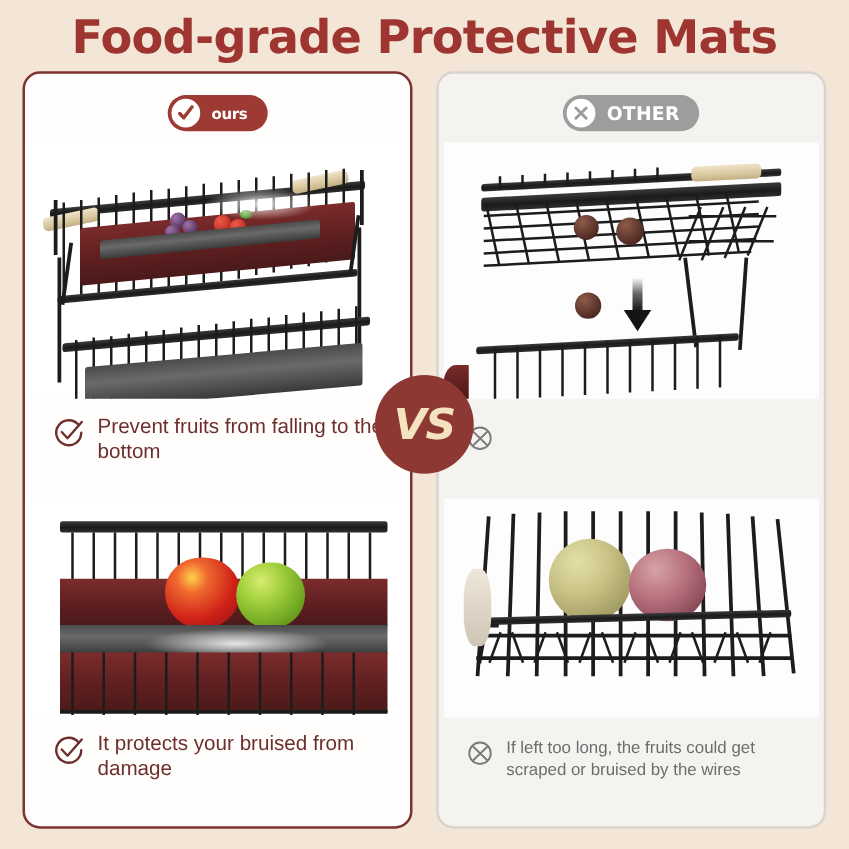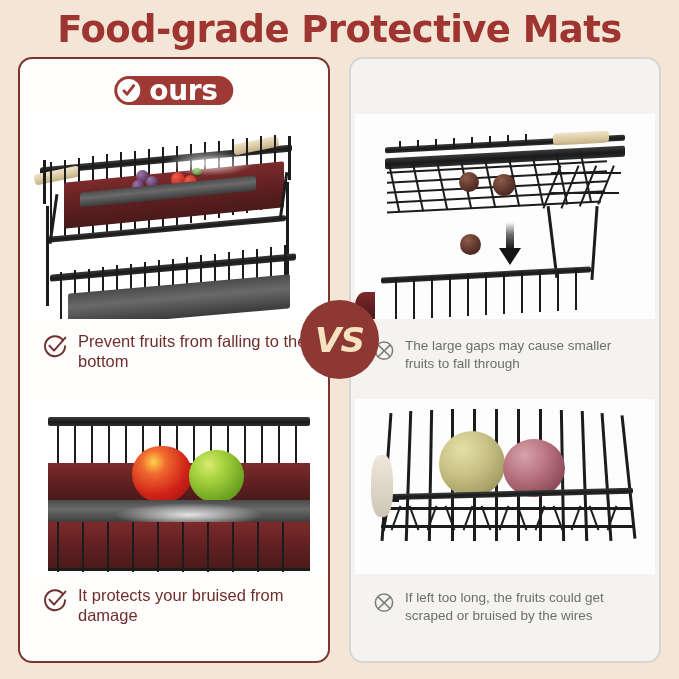--- a/index.html
+++ b/index.html
@@ -72,21 +72,21 @@
     align-items: center;
     justify-content: center;
     flex: none;
   }
   .badge-label {
     font-family: "DejaVu Sans", sans-serif;
     font-weight: bold;
     color: #ffffff;
     margin-left: 9px;
   }
-  .badge-ours .badge-label { font-size: 28px; letter-spacing: -0.3px; }
+  .badge-ours .badge-label { font-size: 12px; letter-spacing: -0.3px; }
   .badge-other .badge-label { font-size: 15px; letter-spacing: 0.2px; }
 
   
   .photo {
     position: absolute;
     overflow: hidden;
     background: #ffffff;
   }
   .panel-other .photo { background: #fdfdfd; }
 
@@ -347,20 +347,28 @@
         <path d="M21 7.2 A10 10 0 1 0 23 13.2" stroke="#6e2f2c" stroke-width="1.9" fill="none" stroke-linecap="round"></path>
         <path d="M7.4 12.6 L12 17.6 L23.4 4.6" stroke="#6e2f2c" stroke-width="1.9" fill="none" stroke-linecap="round" stroke-linejoin="round"></path>
       </svg>
     </span>
     <span class="cap-text">It protects your bruised from damage</span>
   </div>
 </div>
 
 <div class="panel panel-other">
 
+  <div class="badge badge-other">
+    <span class="badge-circle">
+      <svg width="17" height="17" viewBox="0 0 17 17">
+        <path d="M4.4 4.4 L12.6 12.6 M12.6 4.4 L4.4 12.6" stroke="#9d9d9d" stroke-width="2.4" stroke-linecap="round"></path>
+      </svg>
+    </span>
+    <span class="badge-label">OTHER</span>
+  </div>
 
   <div class="photo photo-a">
     <div class="ill">
 
       <div class="rail" style="left:30px; top:27px; width:240px; height:6px; transform:skewY(-3deg);"></div>
       <div class="rail" style="left:30px; top:38px; width:240px; height:11px; transform:skewY(-3deg);"></div>
 
       <div class="handle" style="left:198px; top:18px; width:56px; height:12px; transform:skewY(-3deg);"></div>
 
       <div class="wire wire-v" style="left:44px;  top:27px; height:11px;"></div>
@@ -433,21 +441,20 @@
     </div>
   </div>
 
   <div class="caption cap-a">
     <span class="cap-icon">
       <svg width="22" height="22" viewBox="0 0 22 22">
         <circle cx="11" cy="11.6" r="8.6" stroke="#7a7a7a" stroke-width="1.5" fill="none"></circle>
         <path d="M5.6 6.4 L16.8 17.2 M16.8 6.4 L5.6 17.2" stroke="#7a7a7a" stroke-width="1.5" stroke-linecap="round"></path>
       </svg>
     </span>
-    <span class="cap-text">The large gaps may cause smaller fruits to fall through</span>
   </div>
 
   <div class="photo photo-b">
     <div class="ill">
 
       <div class="wire" style="left:30px;  top:14px; width:3px; height:128px; transform:rotate(4deg);"></div>
       <div class="wire" style="left:52px;  top:12px; width:3px; height:130px; transform:rotate(2deg);"></div>
       <div class="wire" style="left:74px;  top:11px; width:3px; height:131px; transform:rotate(1deg);"></div>
       <div class="wire" style="left:96px;  top:10px; width:3px; height:132px;"></div>
       <div class="wire" style="left:118px; top:10px; width:3px; height:132px;"></div>

